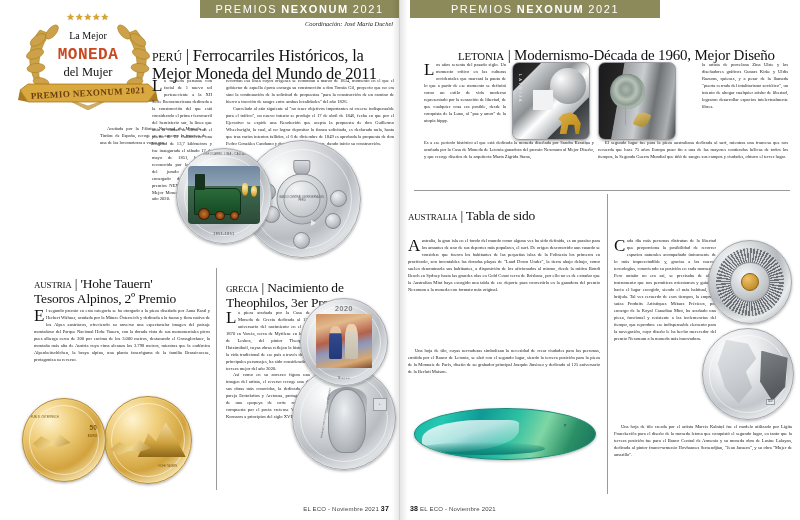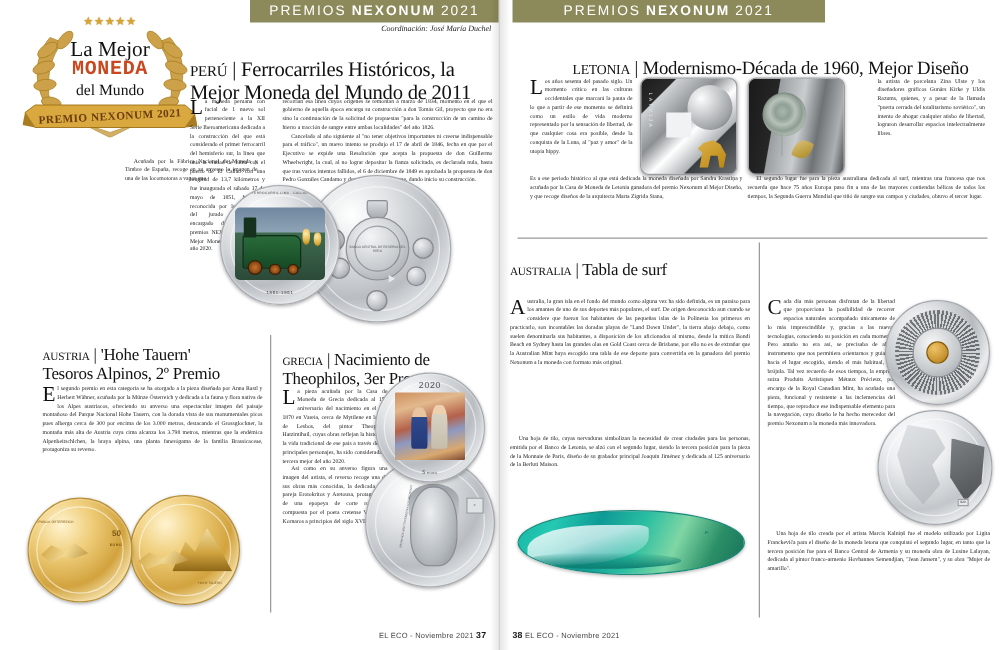--- a/index.html
+++ b/index.html
@@ -114,21 +114,21 @@
   .badge .laurel {
     position: absolute; left: 0; top: 6px; width: 152px; height: 100px;
   }
   .badge .stars {
     position: absolute; left: 50%; top: 8px; transform: translateX(-50%);
     font-size: 9px; letter-spacing: 0.5px; color: #d9a531;
     text-shadow: 0 0 1px #9c6d12;
   }
   .badge .l1 {
     position: absolute; left: 50%; top: 26px; transform: translateX(-50%);
-    font-size: 17px; color: #111; white-space: nowrap;
+    font-size: 10px; color: #111; white-space: nowrap;
     font-family: "Liberation Serif", serif;
   }
   .badge .l2 {
     position: absolute; left: 50%; top: 42px; transform: translateX(-50%);
     font-size: 16px; font-weight: 700; color: #c8481f; white-space: nowrap;
     letter-spacing: 0.5px;
     font-family: Liberation Mono, monospace;
   }
   .badge .l3 {
     position: absolute; left: 50%; top: 61px; transform: translateX(-50%);
@@ -503,21 +503,21 @@
           <ellipse cx="129" cy="44" rx="9" ry="4.5" transform="rotate(20 129 44)"></ellipse>
           <ellipse cx="128" cy="58" rx="9" ry="4.5" transform="rotate(6 128 58)"></ellipse>
           <ellipse cx="123" cy="72" rx="8" ry="4.2" transform="rotate(-12 123 72)"></ellipse>
           <ellipse cx="112" cy="22" rx="8.5" ry="4.2" transform="rotate(50 112 22)"></ellipse>
           <path d="M52 88 L76 96 L100 88 L76 100 Z" opacity="0.85"></path>
         </g>
       </svg>
       <div class="stars">★★★★★</div>
       <div class="l1">La Mejor</div>
       <div class="l2">MONEDA</div>
-      <div class="l3">del Mundo</div>
+      <div class="l3">del Mujer</div>
       <svg class="ribbon" viewBox="0 0 140 26">
         <path d="M2 8 L10 2 L130 2 L138 9 L130 20 L10 20 Z" fill="#d9a93f" stroke="#9c6d12" stroke-width="0.7"></path>
         <path d="M2 8 L0 18 L10 20 Z" fill="#a97c22"></path>
         <path d="M138 9 L140 19 L130 20 Z" fill="#a97c22"></path>
       </svg>
       <div class="ribbon-txt">PREMIO NEXONUM 2021</div>
     </div>
 
     <h1 class="headline" style="position:absolute; left:152px; top:36px; width:242px; font-size:16.5px;">
       <span class="sc">PERÚ</span>
@@ -678,21 +678,21 @@
     <div class="body-txt" style="position:absolute; left:198px; top:140px; width:190px;">
       <p>El segundo lugar fue para la pieza australiana dedicada al surf, mientras una francesa que nos recuerda que hace 75 años Europa puso fin a una de las mayores contiendas bélicas de todos los tiempos, la Segunda Guerra Mundial que tiñó de sangre sus campos y ciudades, obtuvo el tercer lugar.</p>
     </div>
 
     <div class="rule-h" style="left:14px; top:190px; width:376px;"></div>
     <div class="rule-v" style="left:207px; top:194px; height:300px;"></div>
 
     <h2 class="headline" style="position:absolute; left:8px; top:198px; width:192px; font-size:13.5px;">
       <span class="sc">AUSTRALIA</span>
       <span>|</span>
-      <span>Tabla de surf</span><br>
+      <span>Tabla de sido</span><br>
     </h2>
 
     <div class="body-txt" style="position:absolute; left:8px; top:238px; width:192px;">
       <p class="dropcap noind">Australia, la gran isla en el fondo del mundo como alguna vez ha sido definida, es un paraíso para los amantes de uno de sus deportes más populares, el surf. De origen desconocido aun cuando se considere que fueron los habitantes de las pequeñas islas de la Polinesia los primeros en practicarlo, son incontables las doradas playas de "Land Down Under", la tierra abajo debajo, como suelen denominarla sus habitantes, a disposición de los aficionados al mismo, desde la mítica Bondi Beach en Sydney hasta las grandes olas en Gold Coast cerca de Brisbane, por ello no es de extrañar que la Australian Mint haya escogido una tabla de ese deporte para convertirla en la ganadora del premio Nexonum a la moneda con formato más original.</p>
     </div>
     <div class="body-txt" style="position:absolute; left:8px; top:348px; width:192px;">
       <p>Una hoja de tilo, cuyas nervaduras simbolizan la necesidad de crear ciudades para las personas, emitida por el Banco de Letonia, se alzó con el segundo lugar, siendo la tercera posición para la pieza de la Monnaie de París, diseño de su grabador principal Joaquín Jiménez y dedicada al 125 aniversario de la Berluti Maison.</p>
     </div>
 
     <div class="surfboard" style="left:14px; top:408px; width:182px; height:52px; z-index:5;">

